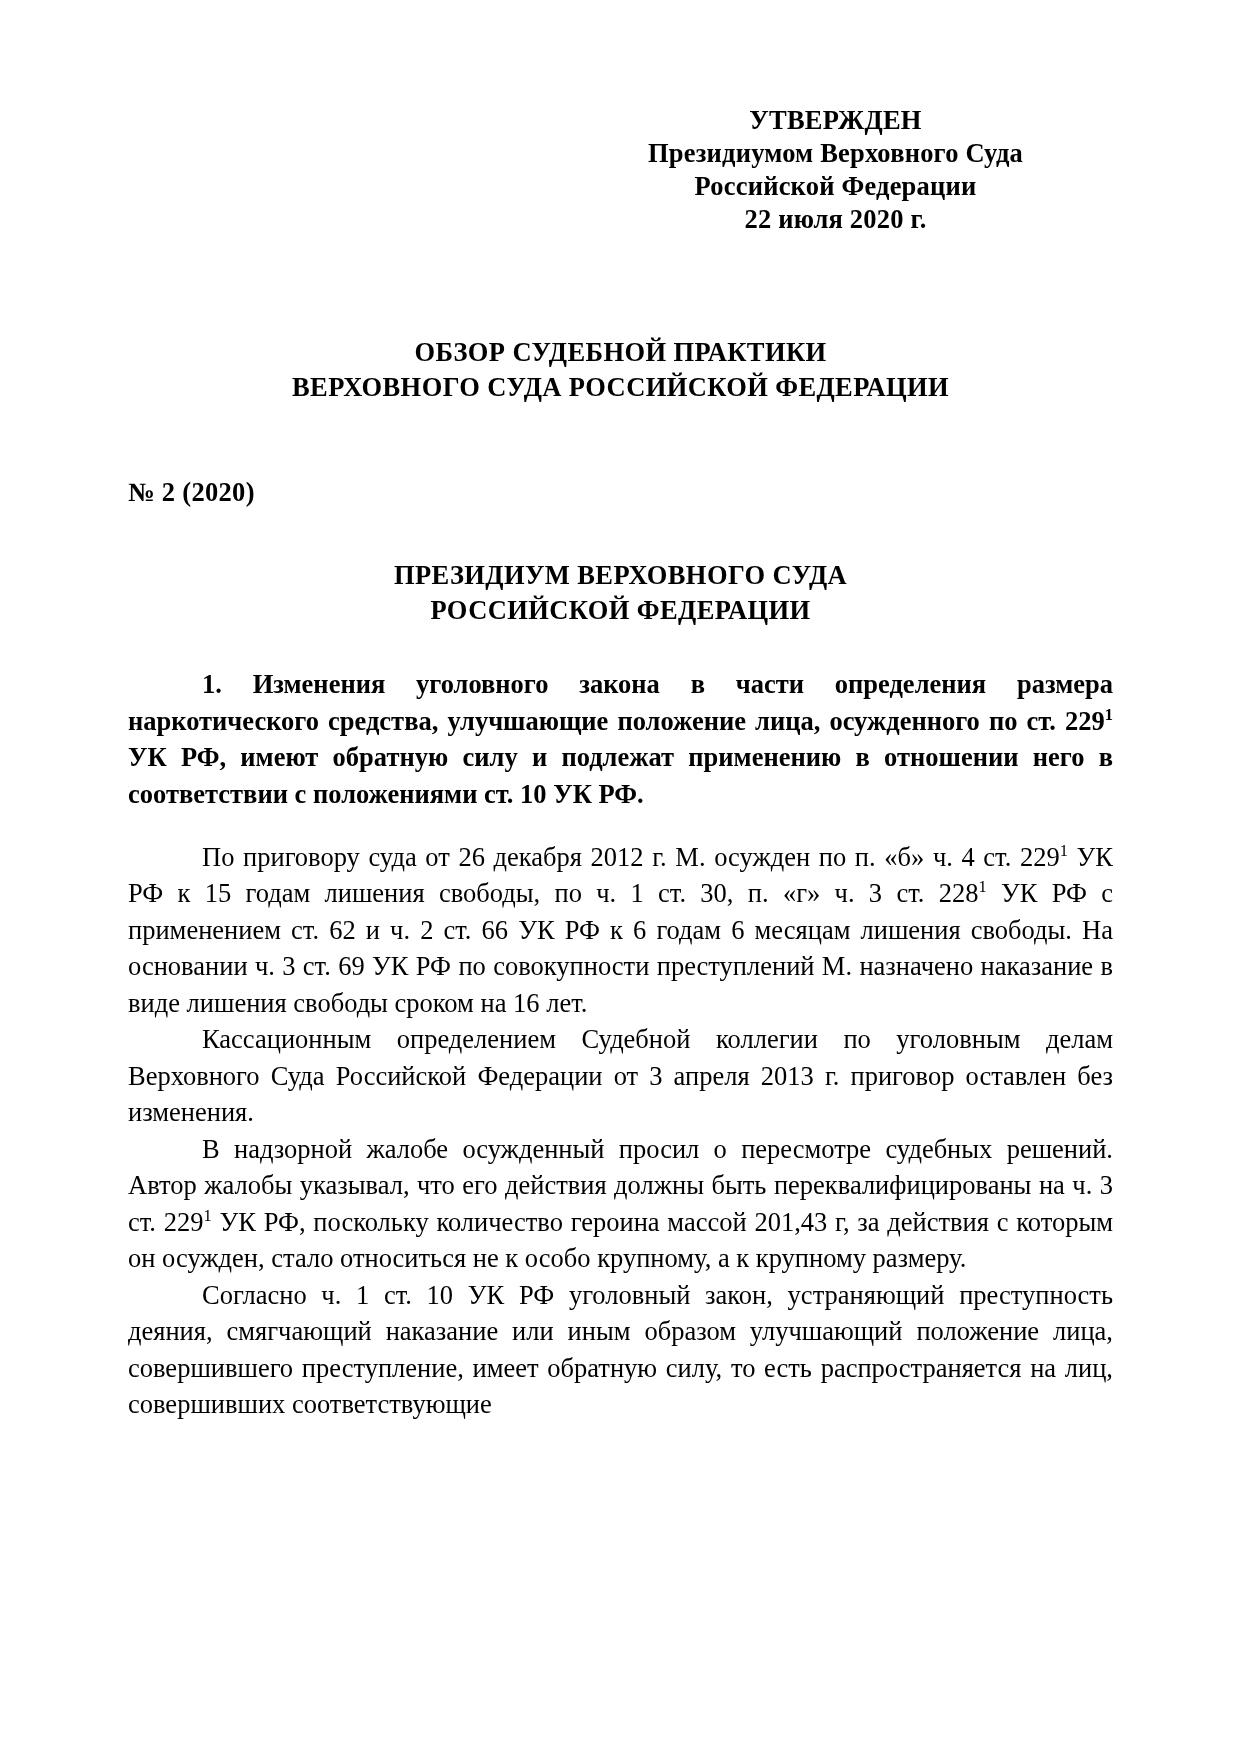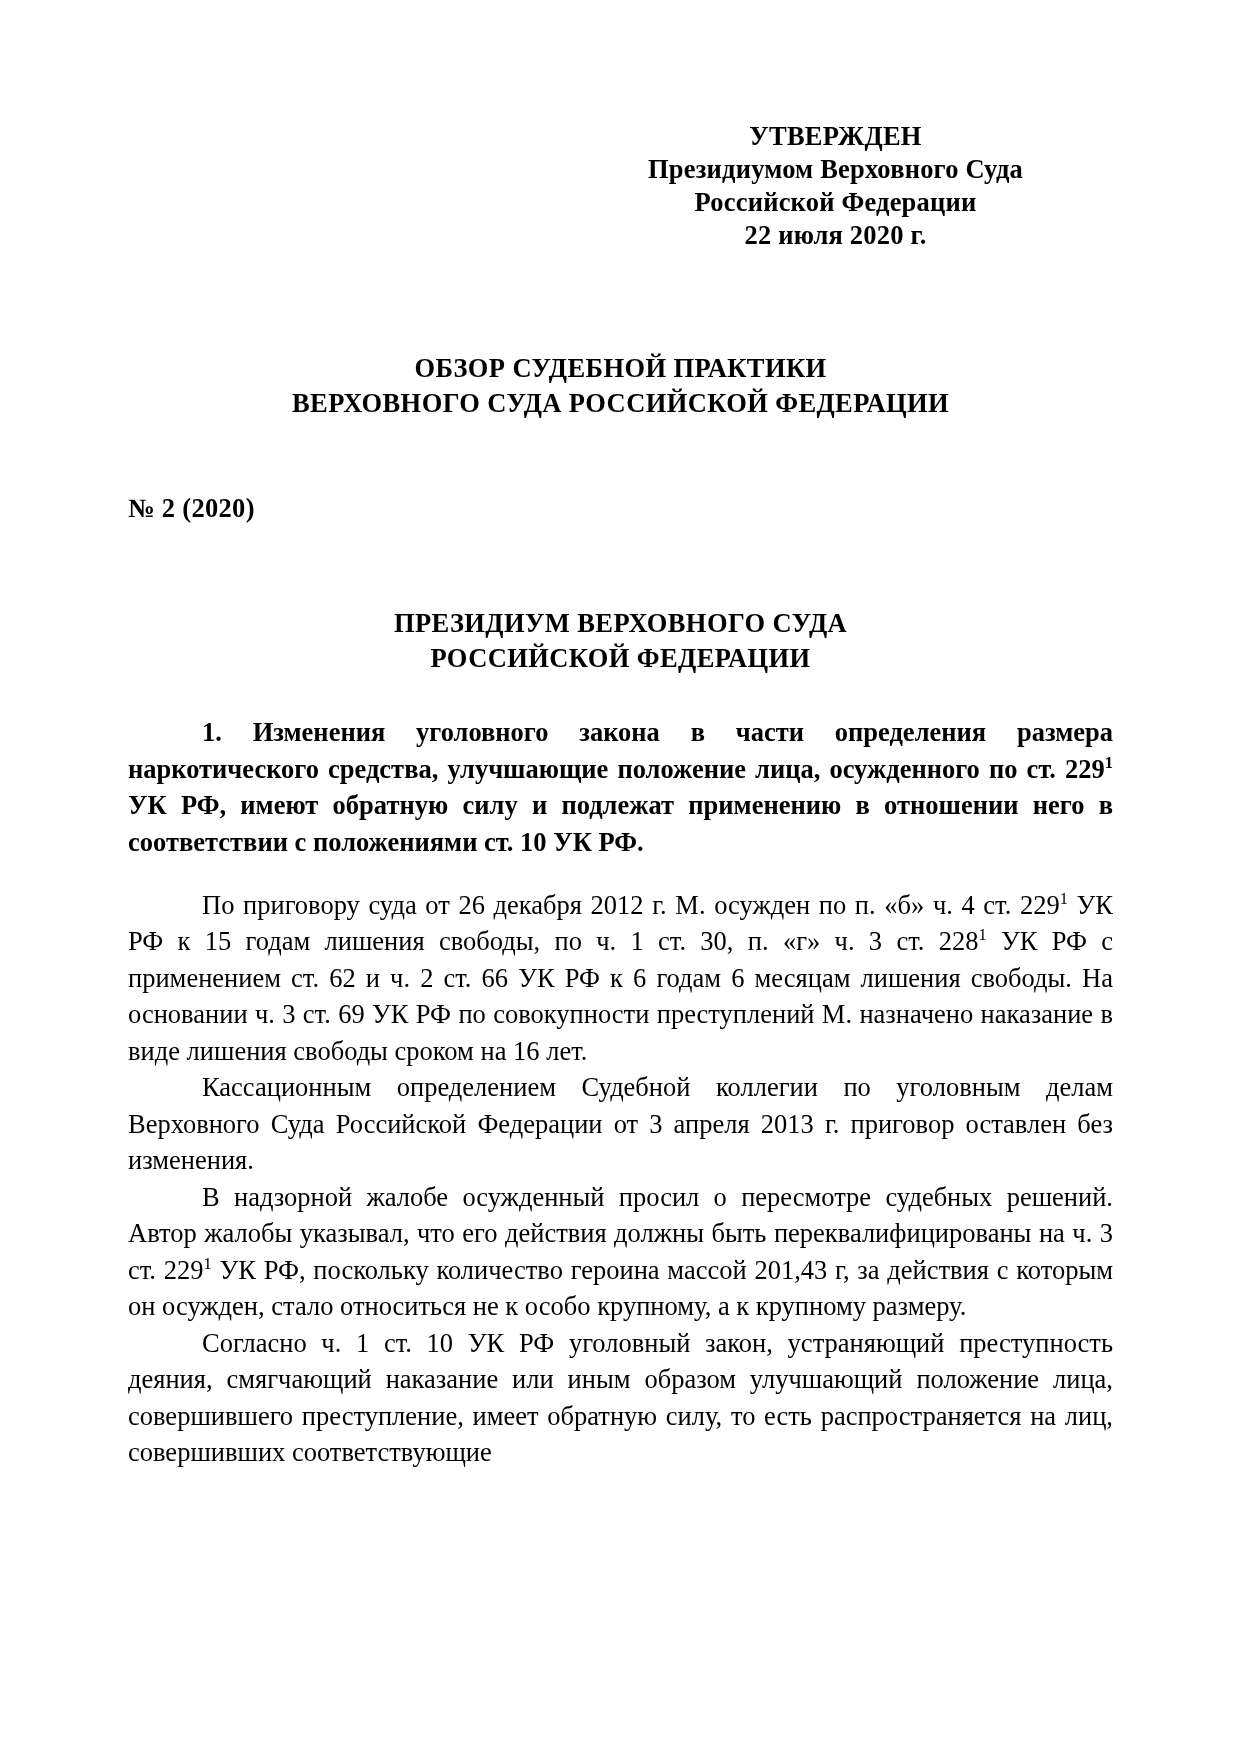--- a/index.html
+++ b/index.html
@@ -18,21 +18,21 @@
     box-sizing: border-box;
     padding: 0;
     overflow: hidden;
     font-family: "Liberation Serif", "DejaVu Serif", serif;
     color: #000000;
   }
 
   .content {
     position: absolute;
     left: 128px;
-    top: 16px;
+    top: 0;
     width: 985px;
   }
 
   
   .approval-block {
     margin-top: 104px;
     text-align: center;
     padding-left: 430px;
   }
 
@@ -58,21 +58,21 @@
   }
 
   .issue-number {
     margin-top: 72px;
     font-size: 26.5px;
     font-weight: bold;
     letter-spacing: 0.3px;
   }
 
   .section-title-block {
-    margin-top: 82px;
+    margin-top: 50px;
     text-align: center;
   }
 
   .section-title-line {
     font-size: 26.5px;
     font-weight: bold;
     line-height: 35px;
     letter-spacing: 0.4px;
   }
 

